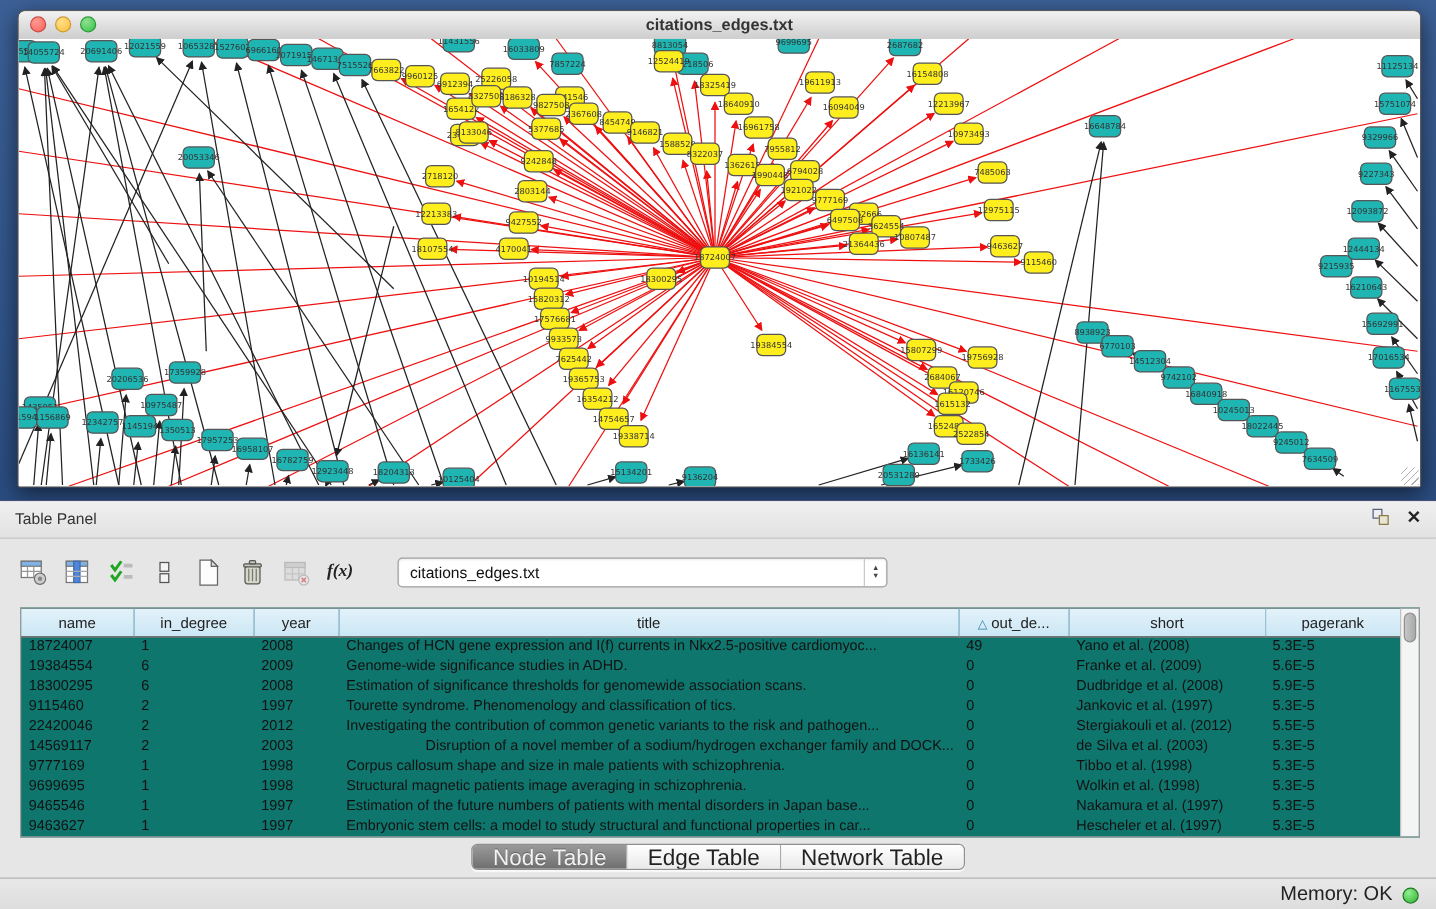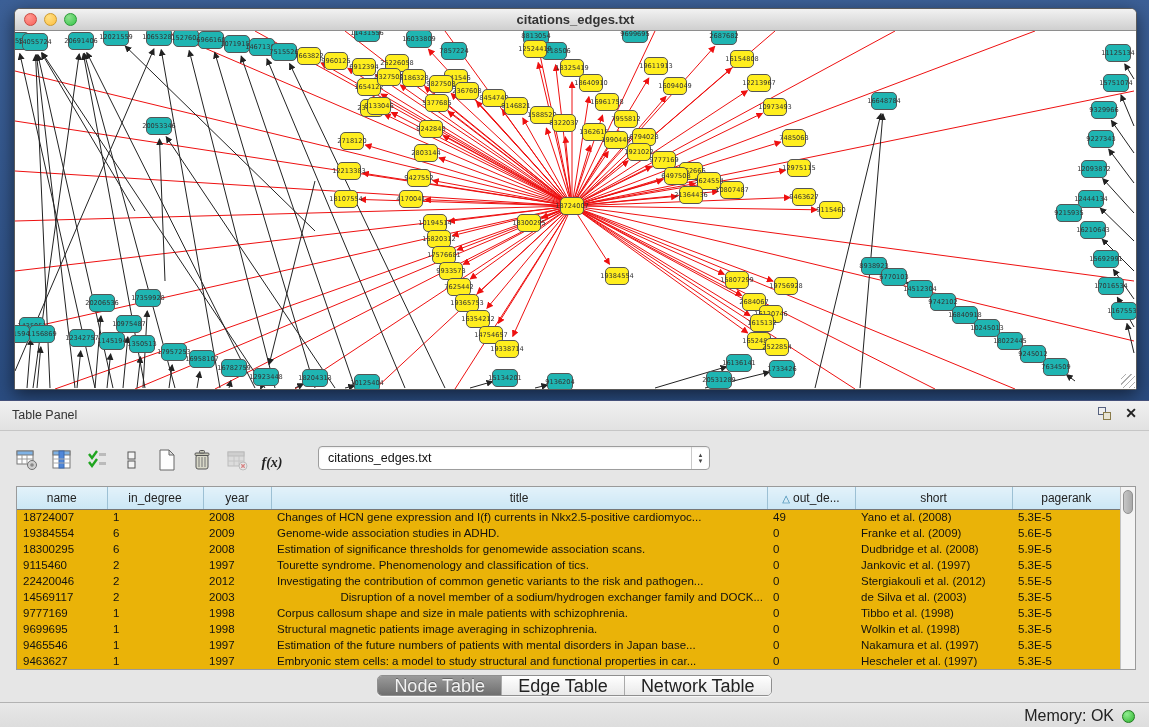--- a/index.html
+++ b/index.html
@@ -33,30 +33,30 @@
   .panel-header { position:relative; height:30px; background:linear-gradient(#F0F0F0,#E2E2E2);
     border-bottom:1px solid #c6c6c6; }
   .panel-header .ptitle { position:absolute; left:12px; top:7px; font-size:12.5px; color:#333; }
   .panel-icons { position:absolute; right:12px; top:6px; display:flex; gap:14px; align-items:center; }
   .float-ico { position:relative; width:13px; height:13px; }
   .float-ico .sq1 { position:absolute; left:0; top:0; width:8px; height:8px; border:1.5px solid #56617e; background:#eee; }
   .float-ico .sq2 { position:absolute; right:0; bottom:0; width:8px; height:8px; border:1.5px solid #8a7b4a; background:#e8e4d4; }
   .close-ico { font-size:14px; font-weight:bold; color:#222; line-height:13px; cursor:default; }
 
   .toolbar { position:absolute; left:14px; top:40px; height:34px; display:flex; align-items:center; gap:9px; }
-  .tbtn { width:26px; height:26px; display:flex; align-items:flex-end; justify-content:center; }
+  .tbtn { width:26px; height:26px; display:flex; align-items:center; justify-content:center; }
   .fx { font-family:"Liberation Serif", serif; font-style:italic; font-size:14px; color:#222; font-weight:bold; }
   .combo { margin-left:24px; width:392px; height:24px; background:#fff; border:1px solid #9d9d9d;
     border-radius:4px; display:flex; align-items:center; box-shadow:inset 0 1px 2px rgba(0,0,0,.08); }
   .combo .cval { flex:1; padding-left:9px; font-size:12.5px; color:#111; }
   .combo .stepper { width:18px; height:100%; border-left:1px solid #c9c9c9; display:flex; flex-direction:column;
     align-items:center; justify-content:center; font-size:6px; color:#444; line-height:6px; }
 
   .tablewrap { position:absolute; left:16px; top:85px; width:1120px; height:184px;
-    background:#eab308; border:1px solid #9a9a9a; display:flex; }
+    background:#0f766e; border:1px solid #9a9a9a; display:flex; }
   table.data { border-collapse:collapse; table-layout:fixed; width:1103px; }
   table.data th { height:22px; background:linear-gradient(#E3F2FA,#CBE7F5); border-right:1px solid #9cc0d4;
     border-bottom:1px solid #777; font-size:12px; font-weight:normal; color:#222; text-align:center; overflow:hidden; white-space:nowrap; }
   table.data th:last-child { border-right:none; }
   table.data td { height:16px; font-size:11.5px; color:#111; padding:0 4px 0 6px;
     white-space:nowrap; overflow:hidden; text-overflow:ellipsis; }
   .sort-tri { color:#2d7fa8; font-size:10px; margin-right:3px; }
   .vscroll { width:15px; background:#F4F4F4; border-left:1px solid #c2c2c2; position:relative; }
   .vthumb { position:absolute; left:2px; top:3px; width:10px; height:24px; background:linear-gradient(90deg,#c6c6c6,#a9a9a9);
     border:1px solid #909090; border-radius:6px; }
@@ -872,21 +872,21 @@
             <td style="width: 68px;">2008</td>
             <td style="width: 496px;">Changes of HCN gene expression and I(f) currents in Nkx2.5-positive cardiomyoc...</td>
             <td style="width: 88px;">49</td>
             <td style="width: 157px;">Yano et al. (2008)</td>
             <td style="width: 108px;">5.3E-5</td>
           </tr>
           <tr>
             <td style="width: 90px;">19384554</td>
             <td style="width: 96px;">6</td>
             <td style="width: 68px;">2009</td>
-            <td style="width: 496px;">Genome-wide association studies in ADHD.</td>
+            <td style="width: 496px;">Genome-wide significance studies in ADHD.</td>
             <td style="width: 88px;">0</td>
             <td style="width: 157px;">Franke et al. (2009)</td>
             <td style="width: 108px;">5.6E-5</td>
           </tr>
           <tr>
             <td style="width: 90px;">18300295</td>
             <td style="width: 96px;">6</td>
             <td style="width: 68px;">2008</td>
             <td style="width: 496px;">Estimation of significance thresholds for genomewide association scans.</td>
             <td style="width: 88px;">0</td>

